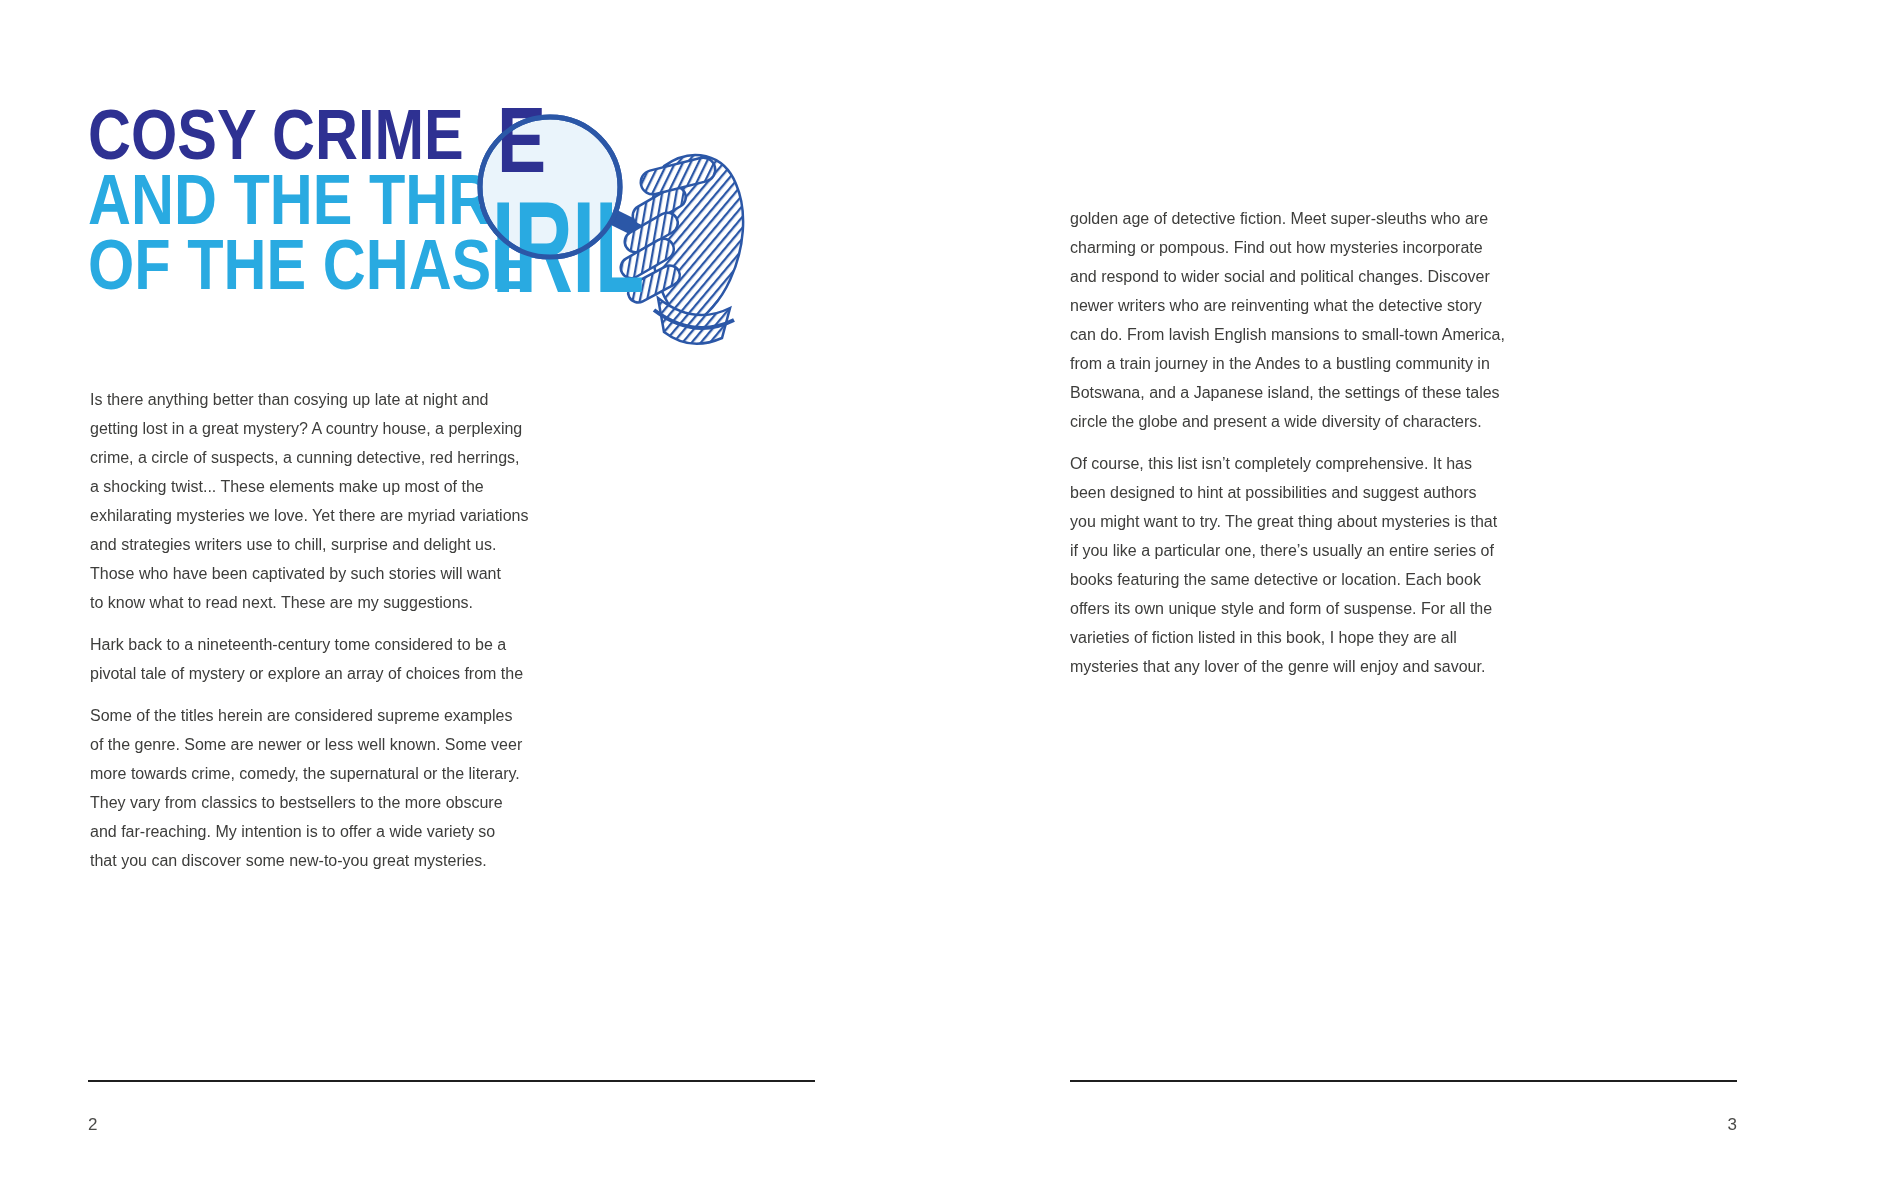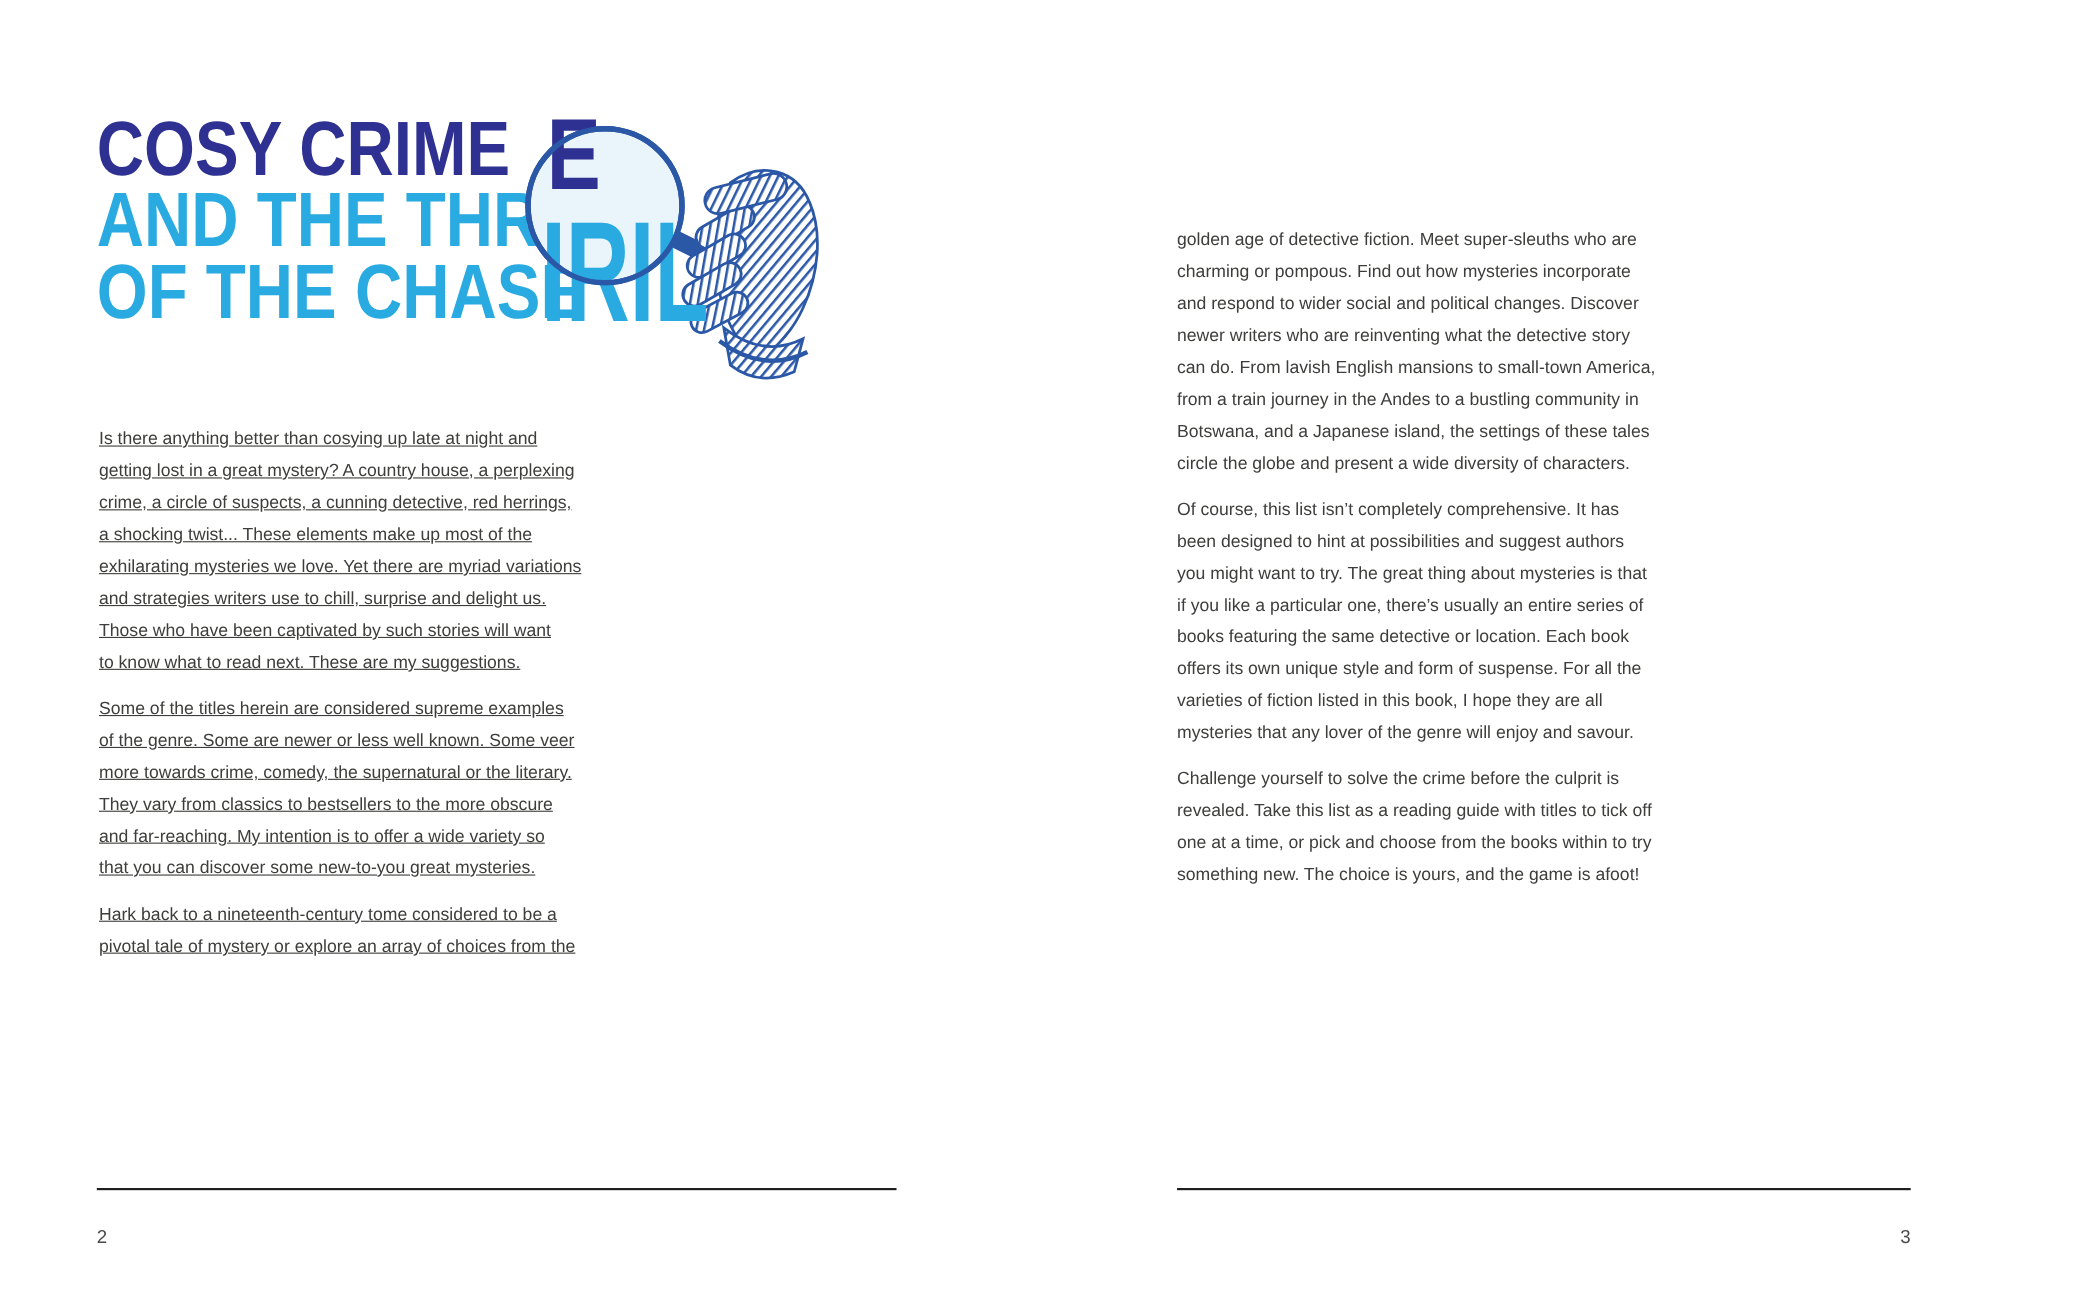--- a/index.html
+++ b/index.html
@@ -35,21 +35,21 @@
 
   
   .bodycol {
     position: absolute;
     color: #3d3d3b;
     font-size: 16px;
     line-height: 29px;
     font-family: "Liberation Sans", sans-serif;
   }
   .bodycol p { margin: 0 0 13px 0; white-space: pre-line; }
-  #left-col  { left: 90px;  top: 385px; width: 700px; text-decoration: underline; }
+  #left-col  { left: 90px;  top: 385px; width: 700px; }
   #right-col { left: 1070px; top: 204px; width: 720px; }
 
   
   .foot-rule { position: absolute; height: 2px; background: #1f1f1f; }
   #rule-left  { left: 88px;  top: 1080px; width: 727px; }
   #rule-right { left: 1070px; top: 1080px; width: 667px; }
   .pagenum {
     position: absolute; top: 1115px;
     font-size: 17px; color: #4a4a48; line-height: 20px;
   }
@@ -106,28 +106,28 @@
 
     <div id="left-col" class="bodycol">
       <p>Is there anything better than cosying up late at night and
 getting lost in a great mystery? A country house, a perplexing
 crime, a circle of suspects, a cunning detective, red herrings,
 a shocking twist... These elements make up most of the
 exhilarating mysteries we love. Yet there are myriad variations
 and strategies writers use to chill, surprise and delight us.
 Those who have been captivated by such stories will want
 to know what to read next. These are my suggestions.</p>
+      <p>Hark back to a nineteenth-century tome considered to be a
+pivotal tale of mystery or explore an array of choices from the</p>
       <p>Some of the titles herein are considered supreme examples
 of the genre. Some are newer or less well known. Some veer
 more towards crime, comedy, the supernatural or the literary.
 They vary from classics to bestsellers to the more obscure
 and far-reaching. My intention is to offer a wide variety so
 that you can discover some new-to-you great mysteries.</p>
-      <p>Hark back to a nineteenth-century tome considered to be a
-pivotal tale of mystery or explore an array of choices from the</p>
     </div>
 
     <div id="rule-left" class="foot-rule"></div>
     <div id="pn-left" class="pagenum">2</div>
   </div>
 
   <div>
     <div id="right-col" class="bodycol">
       <p>golden age of detective fiction. Meet super-sleuths who are
 charming or pompous. Find out how mysteries incorporate
@@ -138,23 +138,19 @@
 Botswana, and a Japanese island, the settings of these tales
 circle the globe and present a wide diversity of characters.</p>
       <p>Of course, this list isn’t completely comprehensive. It has
 been designed to hint at possibilities and suggest authors
 you might want to try. The great thing about mysteries is that
 if you like a particular one, there’s usually an entire series of
 books featuring the same detective or location. Each book
 offers its own unique style and form of suspense. For all the
 varieties of fiction listed in this book, I hope they are all
 mysteries that any lover of the genre will enjoy and savour.</p>
-      <p>Challenge yourself to solve the crime before the culprit is
-revealed. Take this list as a reading guide with titles to tick off
-one at a time, or pick and choose from the books within to try
-something new. The choice is yours, and the game is afoot!</p>
     </div>
 
     <div id="rule-right" class="foot-rule"></div>
     <div id="pn-right" class="pagenum">3</div>
   </div>
 
 </div>
 
 </body></html>

